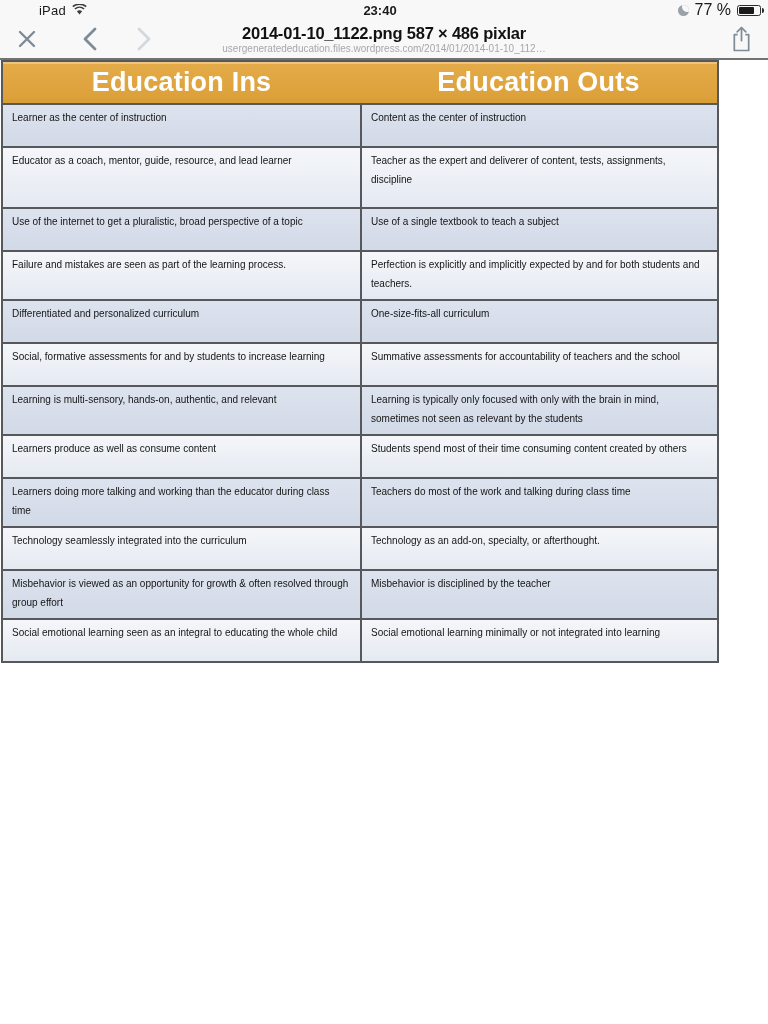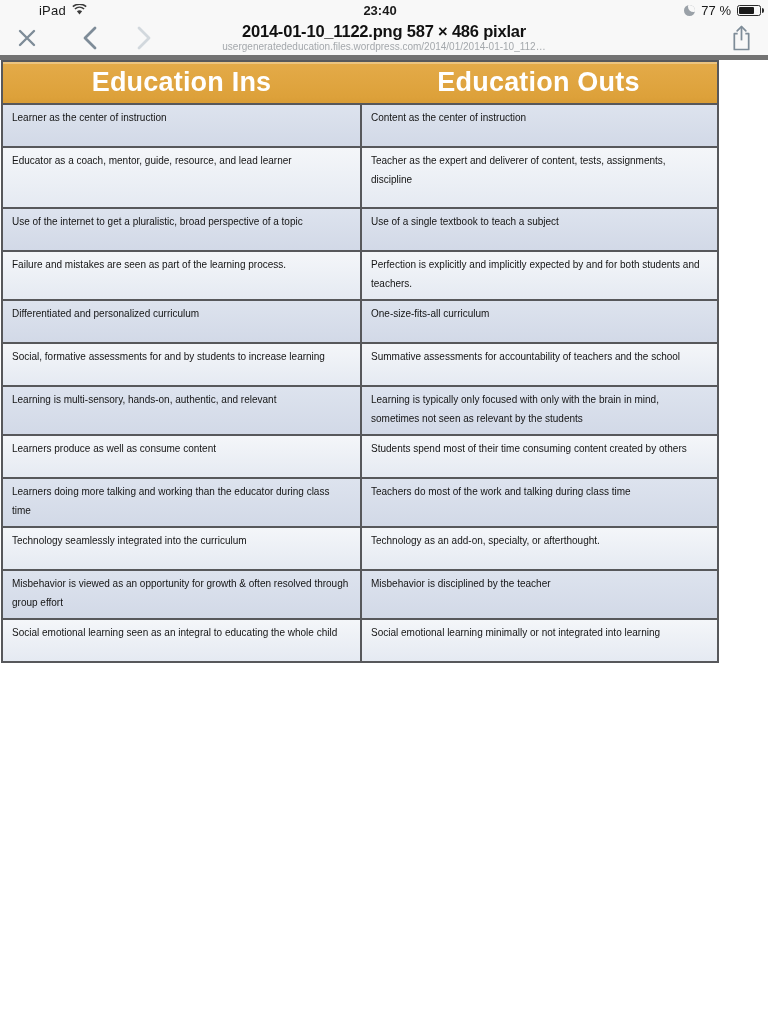--- a/index.html
+++ b/index.html
@@ -38,41 +38,41 @@
   }
   .moon {
     width: 11px; height: 11px; border-radius: 50%;
     background: #9aa1a8; position: relative; overflow: hidden;
   }
   .moon::after {
     content: ""; position: absolute;
     width: 11px; height: 11px; border-radius: 50%;
     background: #f8f8f8; top: -4px; left: 4px;
   }
-  .sb-batt-label { font-size: 13px; }
+  .sb-batt-label { font-size: 16px; }
   .battery {
     width: 24px; height: 11px;
     border: 1px solid #2c2c2c; border-radius: 2.5px;
     position: relative; background: #f8f8f8;
   }
   .battery::after {
     content: ""; position: absolute;
     right: -4px; top: 2.5px; width: 2.5px; height: 4.5px;
     background: #2c2c2c; border-radius: 0 2px 2px 0;
   }
   .battery-fill {
     position: absolute; left: 1px; top: 1px; bottom: 1px;
     background: #1a1a1a; border-radius: 1px;
   }
 
   
   .toolbar {
     height: 40px;
     background: #f8f8f8;
-    border-bottom: 5px solid #737373;
+    border-bottom: 2px solid #737373;
     display: flex; align-items: center;
     position: relative;
   }
   .tb-btn {
     background: none; border: none; cursor: pointer;
     display: flex; align-items: center; justify-content: center;
     height: 36px; padding: 0 6px;
     z-index: 2;
   }
   .tb-close { margin-left: 10px; }

